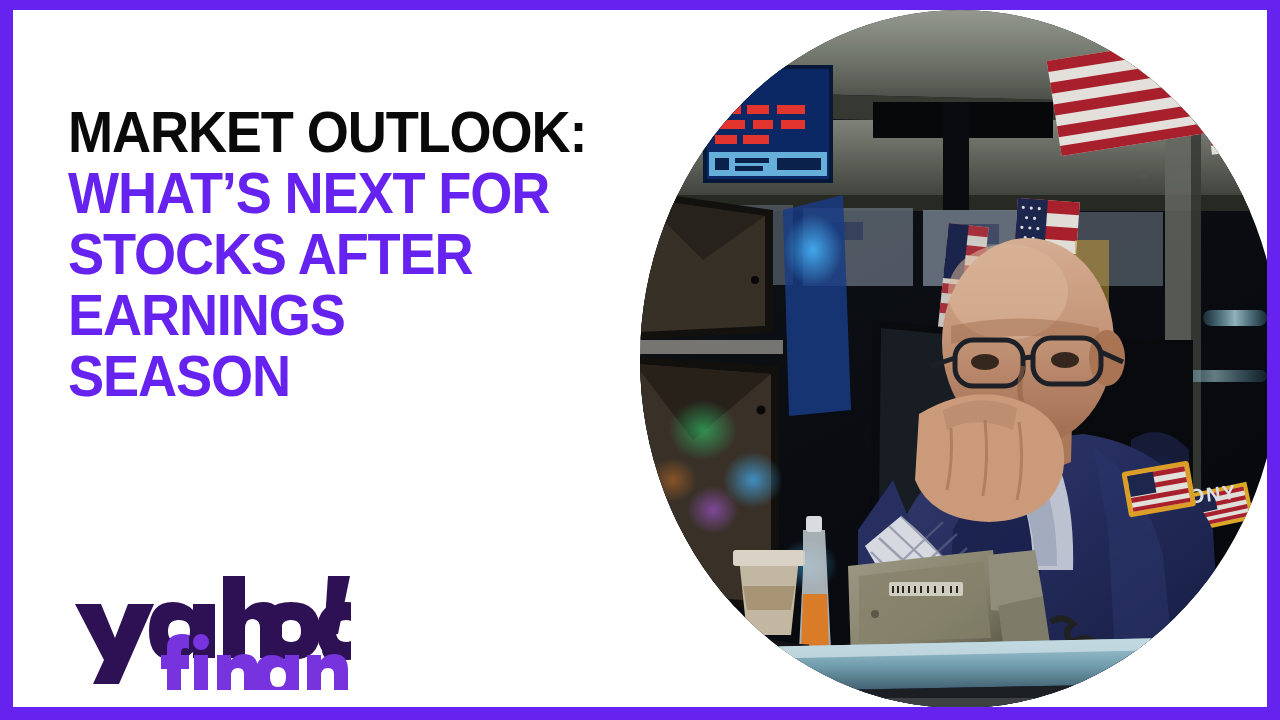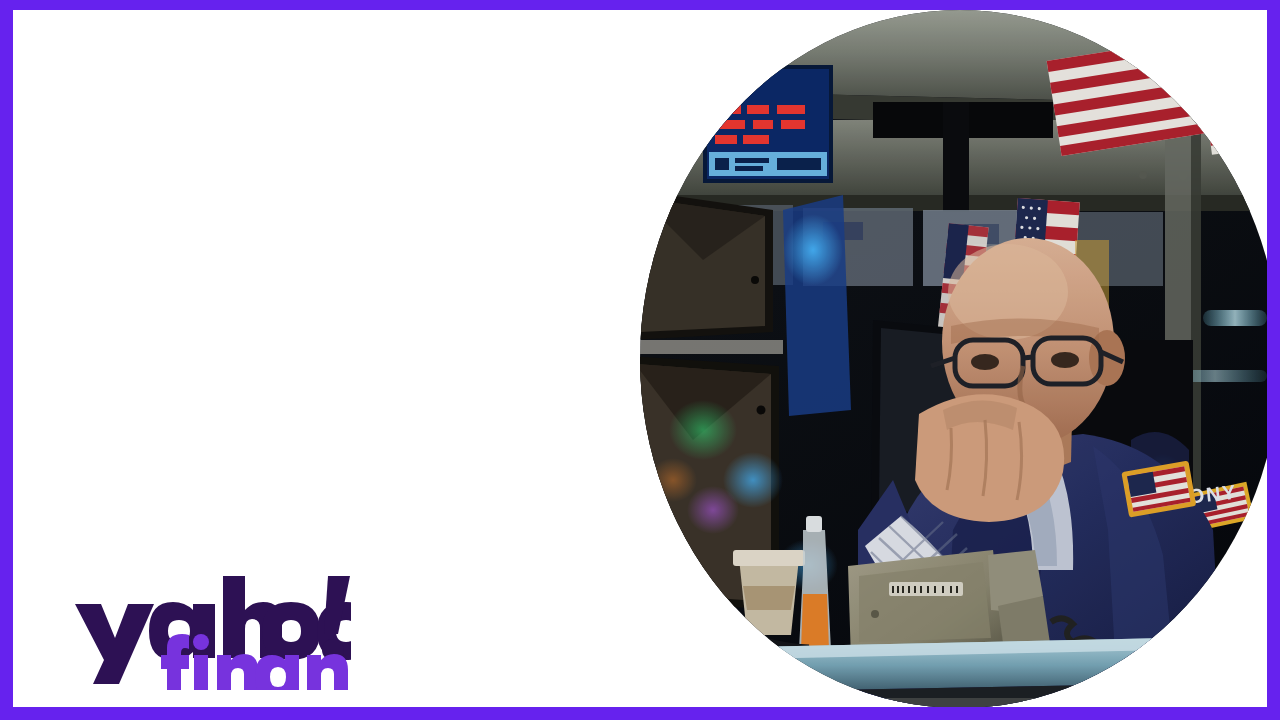--- a/index.html
+++ b/index.html
@@ -424,20 +424,27 @@
           <path d="M600 640 L1254 626 L1254 638 L600 652 Z" fill="#d4eaf2" opacity="0.85"></path>
 
           <path d="M600 684 L1254 672 L1254 697 L600 697 Z" fill="#1d2126"></path>
           <rect x="600" y="688" width="654" height="10" fill="#8a8b84" opacity="0.35"></rect>
 
           <rect x="0" y="0" width="1254" height="697" fill="#000" opacity="0.06"></rect>
         </svg>
       </div>
     </div>
 
+    <div id="headline">
+      <div class="hl-line hl-black">MARKET OUTLOOK:</div>
+      <div class="hl-line hl-purple">WHAT’S NEXT FOR</div>
+      <div class="hl-line hl-purple">STOCKS AFTER</div>
+      <div class="hl-line hl-purple">EARNINGS</div>
+      <div class="hl-line hl-purple">SEASON</div>
+    </div>
 
     <div id="logo">
       <svg viewBox="0 0 280 120" role="img">
 
         <g fill="#2d1154">
 
           <path d="M4 34 h26 l14 34 l13 -34 h26 l-35 80 h-26 l11 -24 Z"></path>
 
           <path d="M122 34 v6 q-8 -8 -20 -8 q-24 0 -24 29 q0 29 24 29 q12 0 20 -8 v6 h22 v-54 Z
                    M108 50 q11 0 11 11 q0 11 -11 11 q-11 0 -11 -11 q0 -11 11 -11 Z"></path>

